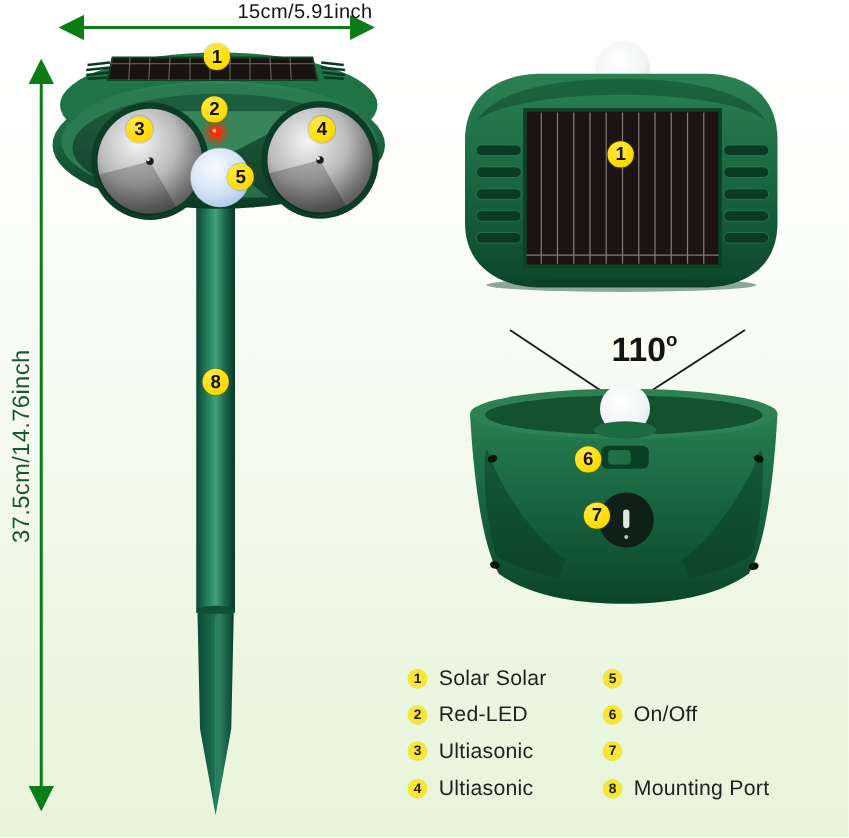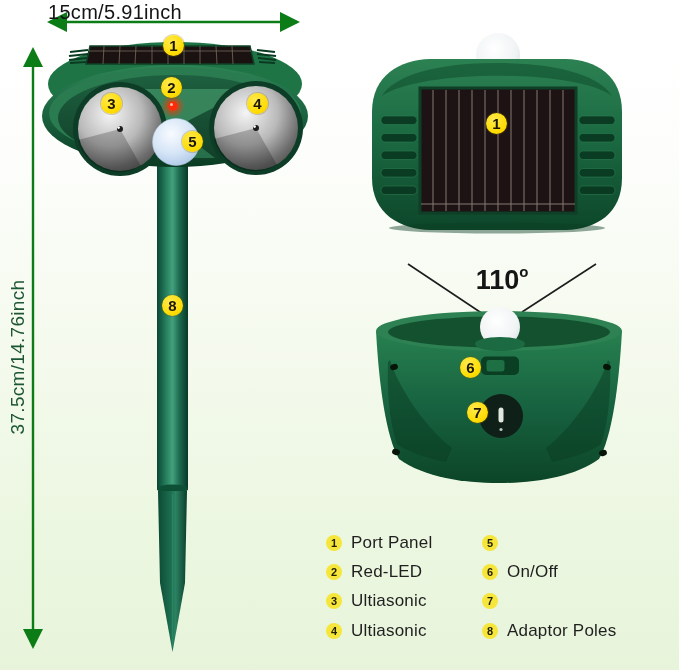--- a/index.html
+++ b/index.html
@@ -3,30 +3,30 @@
 <meta charset="utf-8">
 <style>
   html,body{margin:0;padding:0;}
   body{font-family:"Liberation Sans",sans-serif;}
   .canvas{
     position:relative;width:679px;height:670px;overflow:hidden;
     background:linear-gradient(180deg,#ffffff 0%,#fdfefc 22%,#f5faee 50%,#ecf7e1 78%,#e7f4da 100%);
   }
   .artwork{position:absolute;left:0;top:0;}
   .dim-label-h{
-    position:absolute;left:48px;top:1px;width:250px;text-align:left;
-    font-size:20px;color:#141414;letter-spacing:.3px;
+    position:absolute;left:48px;top:1px;width:250px;text-align:right;
+    font-size:16px;color:#141414;letter-spacing:.3px;
   }
   .dim-label-v{
     position:absolute;left:-76px;top:345px;width:190px;height:24px;text-align:center;
     font-size:19px;color:#1d5632;letter-spacing:.3px;
     transform:rotate(-90deg);
   }
   .angle-label{
-    position:absolute;left:462px;top:265px;width:80px;text-align:center;
+    position:absolute;left:462px;top:265px;width:80px;text-align:right;
     font-size:27px;font-weight:bold;color:#151515;
   }
   .angle-label sup{font-size:15px;position:relative;top:-2px;}
   .badge{
     position:absolute;width:21px;height:21px;border-radius:50%;
     background:radial-gradient(circle at 38% 32%, #ffe94f 0%, #ffdc00 65%, #f2bf00 100%);
     color:#1c1600;font-size:15px;font-weight:bold;line-height:21px;text-align:center;
     box-shadow:0 0 0 1px rgba(120,90,0,.25);
   }
   .b1{left:163px;top:35px;} .b2{left:161px;top:77px;}
@@ -253,21 +253,21 @@
   <div class="badge b4">4</div>
   <div class="badge b5">5</div>
   <div class="badge b8">8</div>
   <div class="badge b1b">1</div>
   <div class="badge b6">6</div>
   <div class="badge b7">7</div>
 
   <div class="legend-col c1">
     <div class="legend-row">
       <span class="legend-badge">1</span>
-      <span class="legend-label">Port Panel</span>
+      <span class="legend-label">Solar Solar</span>
     </div>
     <div class="legend-row">
       <span class="legend-badge">2</span>
       <span class="legend-label">Red-LED</span>
     </div>
     <div class="legend-row">
       <span class="legend-badge">3</span>
       <span class="legend-label">Ultiasonic</span>
     </div>
     <div class="legend-row">
@@ -281,17 +281,17 @@
     </div>
     <div class="legend-row">
       <span class="legend-badge">6</span>
       <span class="legend-label">On/Off</span>
     </div>
     <div class="legend-row">
       <span class="legend-badge">7</span>
     </div>
     <div class="legend-row">
       <span class="legend-badge">8</span>
-      <span class="legend-label">Adaptor Poles</span>
+      <span class="legend-label">Mounting Port</span>
     </div>
   </div>
 
 </div>
 
 </body></html>

